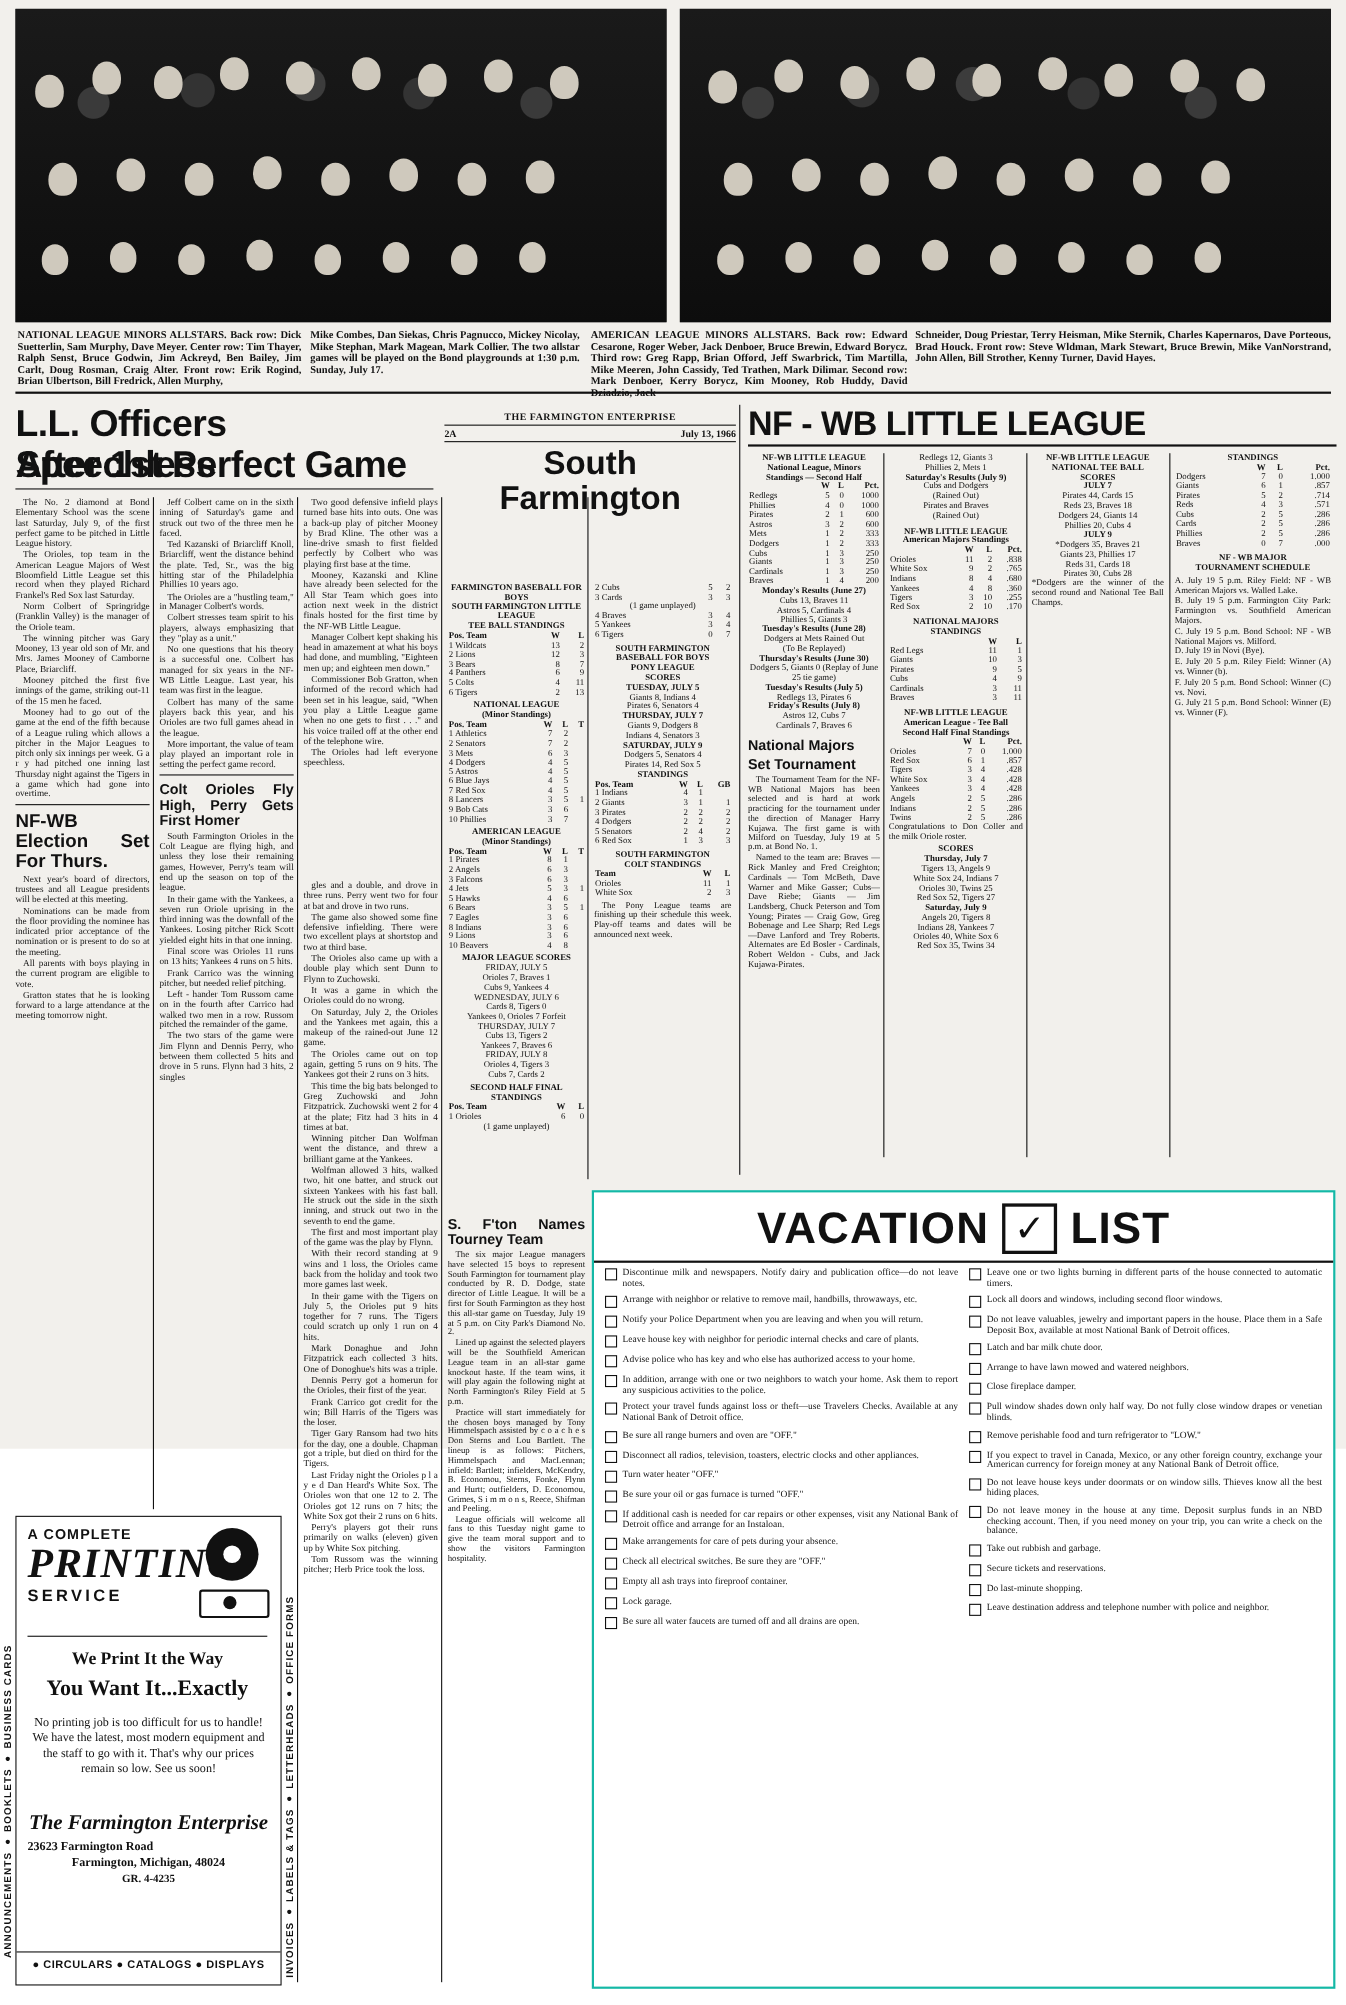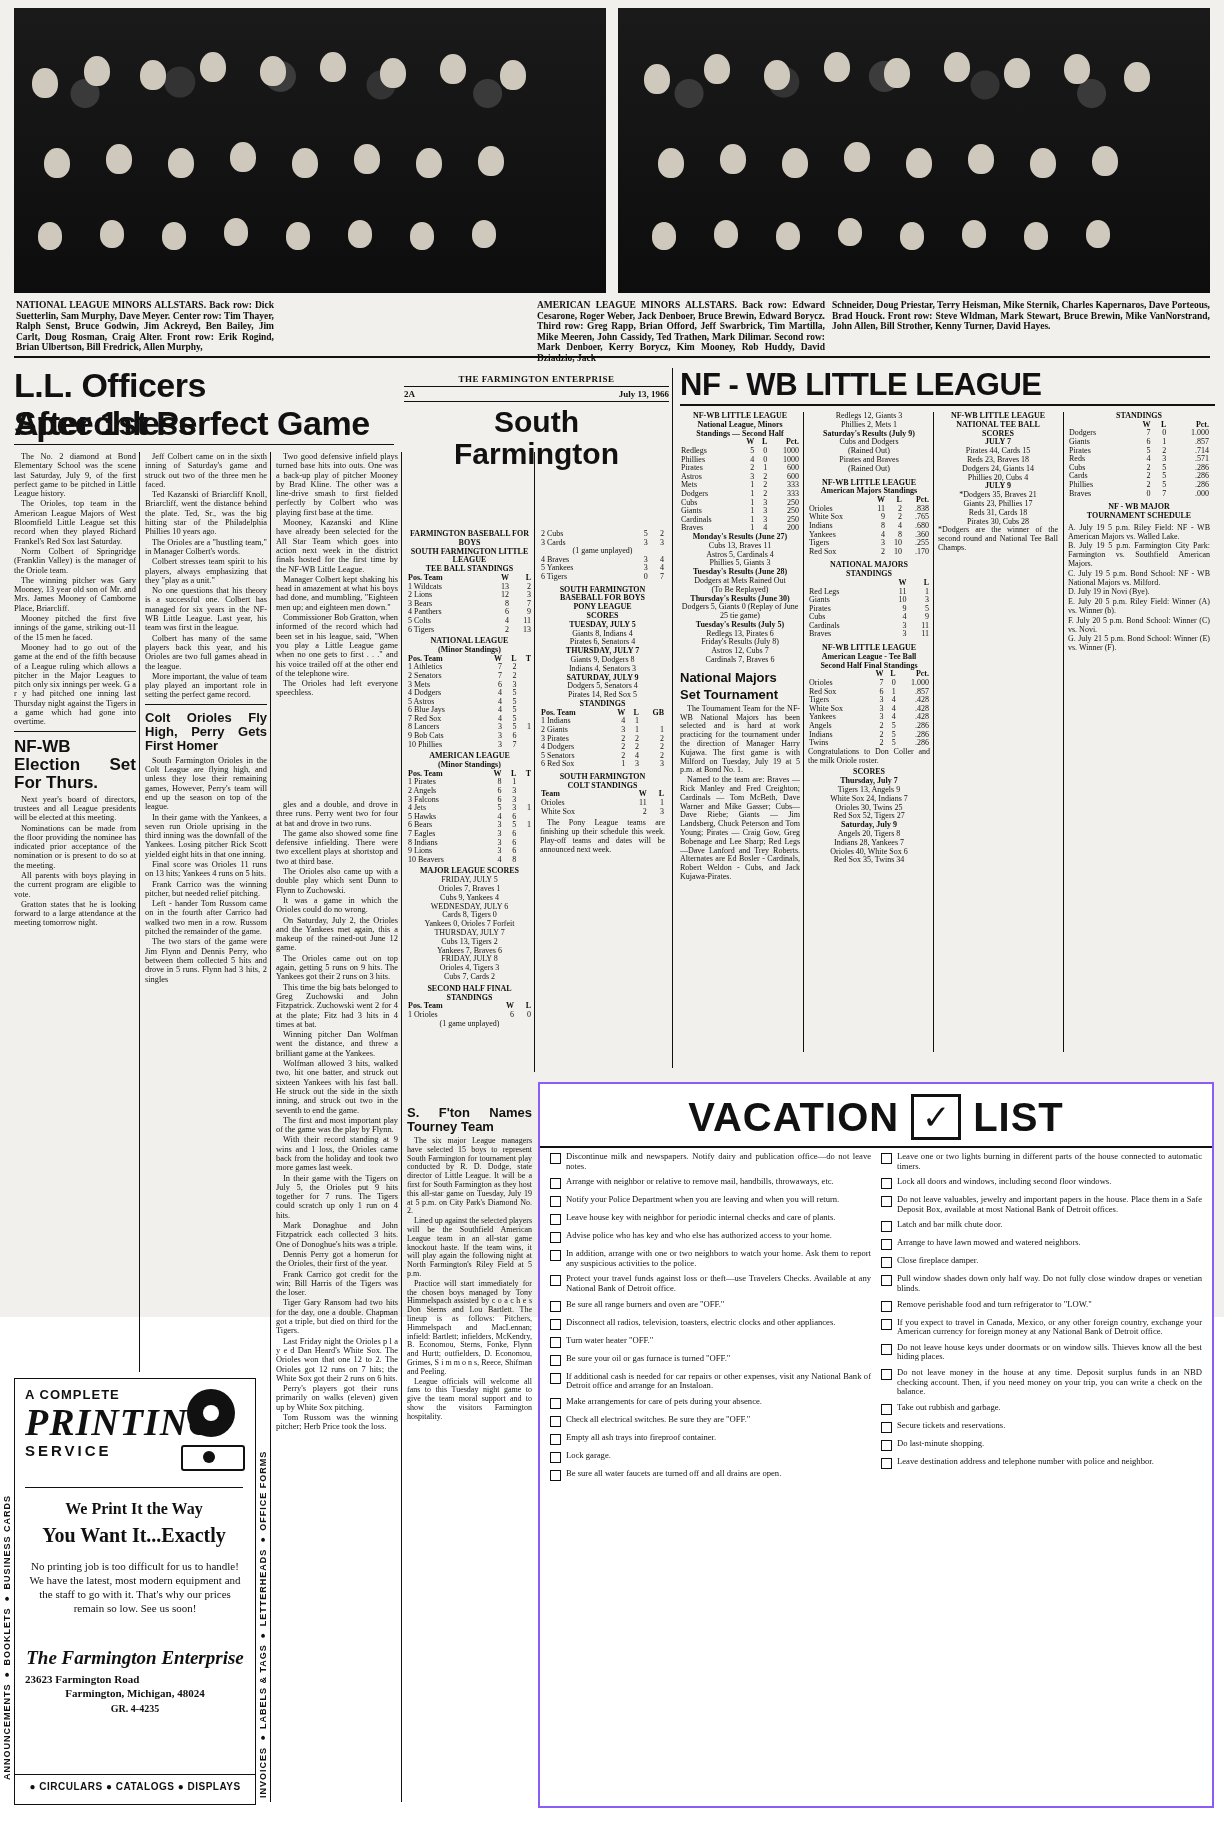--- a/index.html
+++ b/index.html
@@ -25,21 +25,21 @@
   h1.head{font-family:"Liberation Sans",sans-serif;font-weight:bold;margin:0;letter-spacing:-0.5px;}
   .col{position:absolute;text-align:justify;font-size:8.4px;line-height:9.3px;font-family:"Liberation Serif",serif;}
   .col p{margin:0 0 1px 0;text-indent:7px;}
   .sub{font-family:"Liberation Sans",sans-serif;font-weight:bold;font-size:17px;line-height:18px;margin:6px 0 3px 0;}
   .sub2{font-family:"Liberation Sans",sans-serif;font-weight:bold;font-size:13px;line-height:14px;margin:6px 0 3px 0;}
   .mini{font-size:8px;line-height:8.8px;}
   .ctr{text-align:center;text-indent:0 !important;font-weight:bold;}
   .tbl{width:100%;border-collapse:collapse;font-size:8px;line-height:8.6px;}
   .tbl td{padding:0 1px;white-space:nowrap;}
   .tbl td.r{text-align:right;}
-  .vac{position:absolute;border:2px solid #8b5cf6;background:#fff;}
+  .vac{position:absolute;border:2px solid #14b8a6;background:#fff;}
   .vac h2{font-family:"Liberation Sans",sans-serif;font-size:40px;margin:0;text-align:center;letter-spacing:1px;font-weight:bold;}
   .vaclist{display:flex;gap:10px;padding:4px 10px 6px 10px;}
   .vaccol{flex:1;}
   .vacitem{display:flex;gap:5px;margin-bottom:6px;font-size:8.6px;line-height:9.6px;text-align:justify;}
   .box{width:9px;height:9px;border:1px solid #111;flex:0 0 9px;margin-top:1px;background:#fff;}
   .ad{position:absolute;border:1px solid #111;background:#fff;}
   .sidebar{position:absolute;writing-mode:vertical-rl;transform:rotate(180deg);font-family:"Liberation Sans",sans-serif;font-size:9px;letter-spacing:1px;font-weight:bold;}
 </style>
 </head>
 <body>
@@ -103,20 +103,21 @@
           <i style="left:220px;top:210px;width:24px;height:28px"></i>
         <i style="left:282px;top:214px;width:24px;height:28px"></i>
           <i style="left:344px;top:212px;width:24px;height:28px"></i>
         <i style="left:406px;top:214px;width:24px;height:28px"></i>
           <i style="left:468px;top:212px;width:24px;height:28px"></i>
       </div>
     </div>
   </div>
 
   <div class="caption" style="left:16px;top:300px;width:258px;">NATIONAL LEAGUE MINORS ALLSTARS. Back row: Dick Suetterlin, Sam Murphy, Dave Meyer. Center row: Tim Thayer, Ralph Senst, Bruce Godwin, Jim Ackreyd, Ben Bailey, Jim Carlt, Doug Rosman, Craig Alter. Front row: Erik Rogind, Brian Ulbertson, Bill Fredrick, Allen Murphy,</div>
+  <div class="caption" style="left:282px;top:300px;width:245px;">Mike Combes, Dan Siekas, Chris Pagnucco, Mickey Nicolay, Mike Stephan, Mark Magean, Mark Collier. The two allstar games will be played on the Bond playgrounds at 1:30 p.m. Sunday, July 17.</div>
   <div class="caption" style="left:537px;top:300px;width:288px;">AMERICAN LEAGUE MINORS ALLSTARS. Back row: Edward Cesarone, Roger Weber, Jack Denboer, Bruce Brewin, Edward Borycz. Third row: Greg Rapp, Brian Offord, Jeff Swarbrick, Tim Martilla, Mike Meeren, John Cassidy, Ted Trathen, Mark Dilimar. Second row: Mark Denboer, Kerry Borycz, Kim Mooney, Rob Huddy, David Dziadzio, Jack</div>
   <div class="caption" style="left:832px;top:300px;width:378px;">Schneider, Doug Priestar, Terry Heisman, Mike Sternik, Charles Kapernaros, Dave Porteous, Brad Houck. Front row: Steve Wldman, Mark Stewart, Bruce Brewin, Mike VanNorstrand, John Allen, Bill Strother, Kenny Turner, David Hayes.</div>
 
   <div class="hr" style="left:14px;top:356px;width:1196px;height:2px;"></div>
 
   <h1 class="head" style="position:absolute;left:14px;top:366px;width:380px;font-size:34px;line-height:38px;">L.L. Officers Speechless</h1>
   <h1 class="head" style="position:absolute;left:14px;top:404px;width:380px;font-size:34px;line-height:38px;">After 1st Perfect Game</h1>
   <div class="hr" style="left:14px;top:444px;width:380px;height:1px;"></div>
 
   <h1 class="head" style="position:absolute;left:680px;top:368px;width:535px;font-size:31px;line-height:34px;">NF - WB LITTLE LEAGUE</h1>
@@ -611,21 +612,21 @@
     <div class="ctr" style="font-weight:normal">Cubs 13, Braves 11</div>
     <div class="ctr" style="font-weight:normal">Astros 5, Cardinals 4</div>
     <div class="ctr" style="font-weight:normal">Phillies 5, Giants 3</div>
     <div class="ctr" style="font-weight:bold">Tuesday's Results (June 28)</div>
     <div class="ctr" style="font-weight:normal">Dodgers at Mets Rained Out</div>
     <div class="ctr" style="font-weight:normal">(To Be Replayed)</div>
     <div class="ctr" style="font-weight:bold">Thursday's Results (June 30)</div>
     <div class="ctr" style="font-weight:normal">Dodgers 5, Giants 0 (Replay of June 25 tie game)</div>
     <div class="ctr" style="font-weight:bold">Tuesday's Results (July 5)</div>
     <div class="ctr" style="font-weight:normal">Redlegs 13, Pirates 6</div>
-    <div class="ctr" style="font-weight:normal">Friday's Results (July 8)</div>
+    <div class="ctr" style="font-weight:bold">Friday's Results (July 8)</div>
     <div class="ctr" style="font-weight:normal">Astros 12, Cubs 7</div>
     <div class="ctr" style="font-weight:normal">Cardinals 7, Braves 6</div>
     <div class="sub2" style="text-align:left;margin-top:6px">National Majors</div>
     <div class="sub2" style="text-align:left;margin:0 0 3px 0">Set Tournament</div>
     <p>The Tournament Team for the NF-WB National Majors has been selected and is hard at work practicing for the tournament under the direction of Manager Harry Kujawa. The first game is with Milford on Tuesday, July 19 at 5 p.m. at Bond No. 1.</p>
     <p>Named to the team are: Braves — Rick Manley and Fred Creighton; Cardinals — Tom McBeth, Dave Warner and Mike Gasser; Cubs—Dave Riebe; Giants — Jim Landsberg, Chuck Peterson and Tom Young; Pirates — Craig Gow, Greg Bobenage and Lee Sharp; Red Legs—Dave Lanford and Trey Roberts. Alternates are Ed Bosler - Cardinals, Robert Weldon - Cubs, and Jack Kujawa-Pirates.</p>
   </div>
 
   <div class="col mini" style="left:808px;top:412px;width:122px;">
     <div class="ctr" style="font-weight:normal">Redlegs 12, Giants 3</div>

